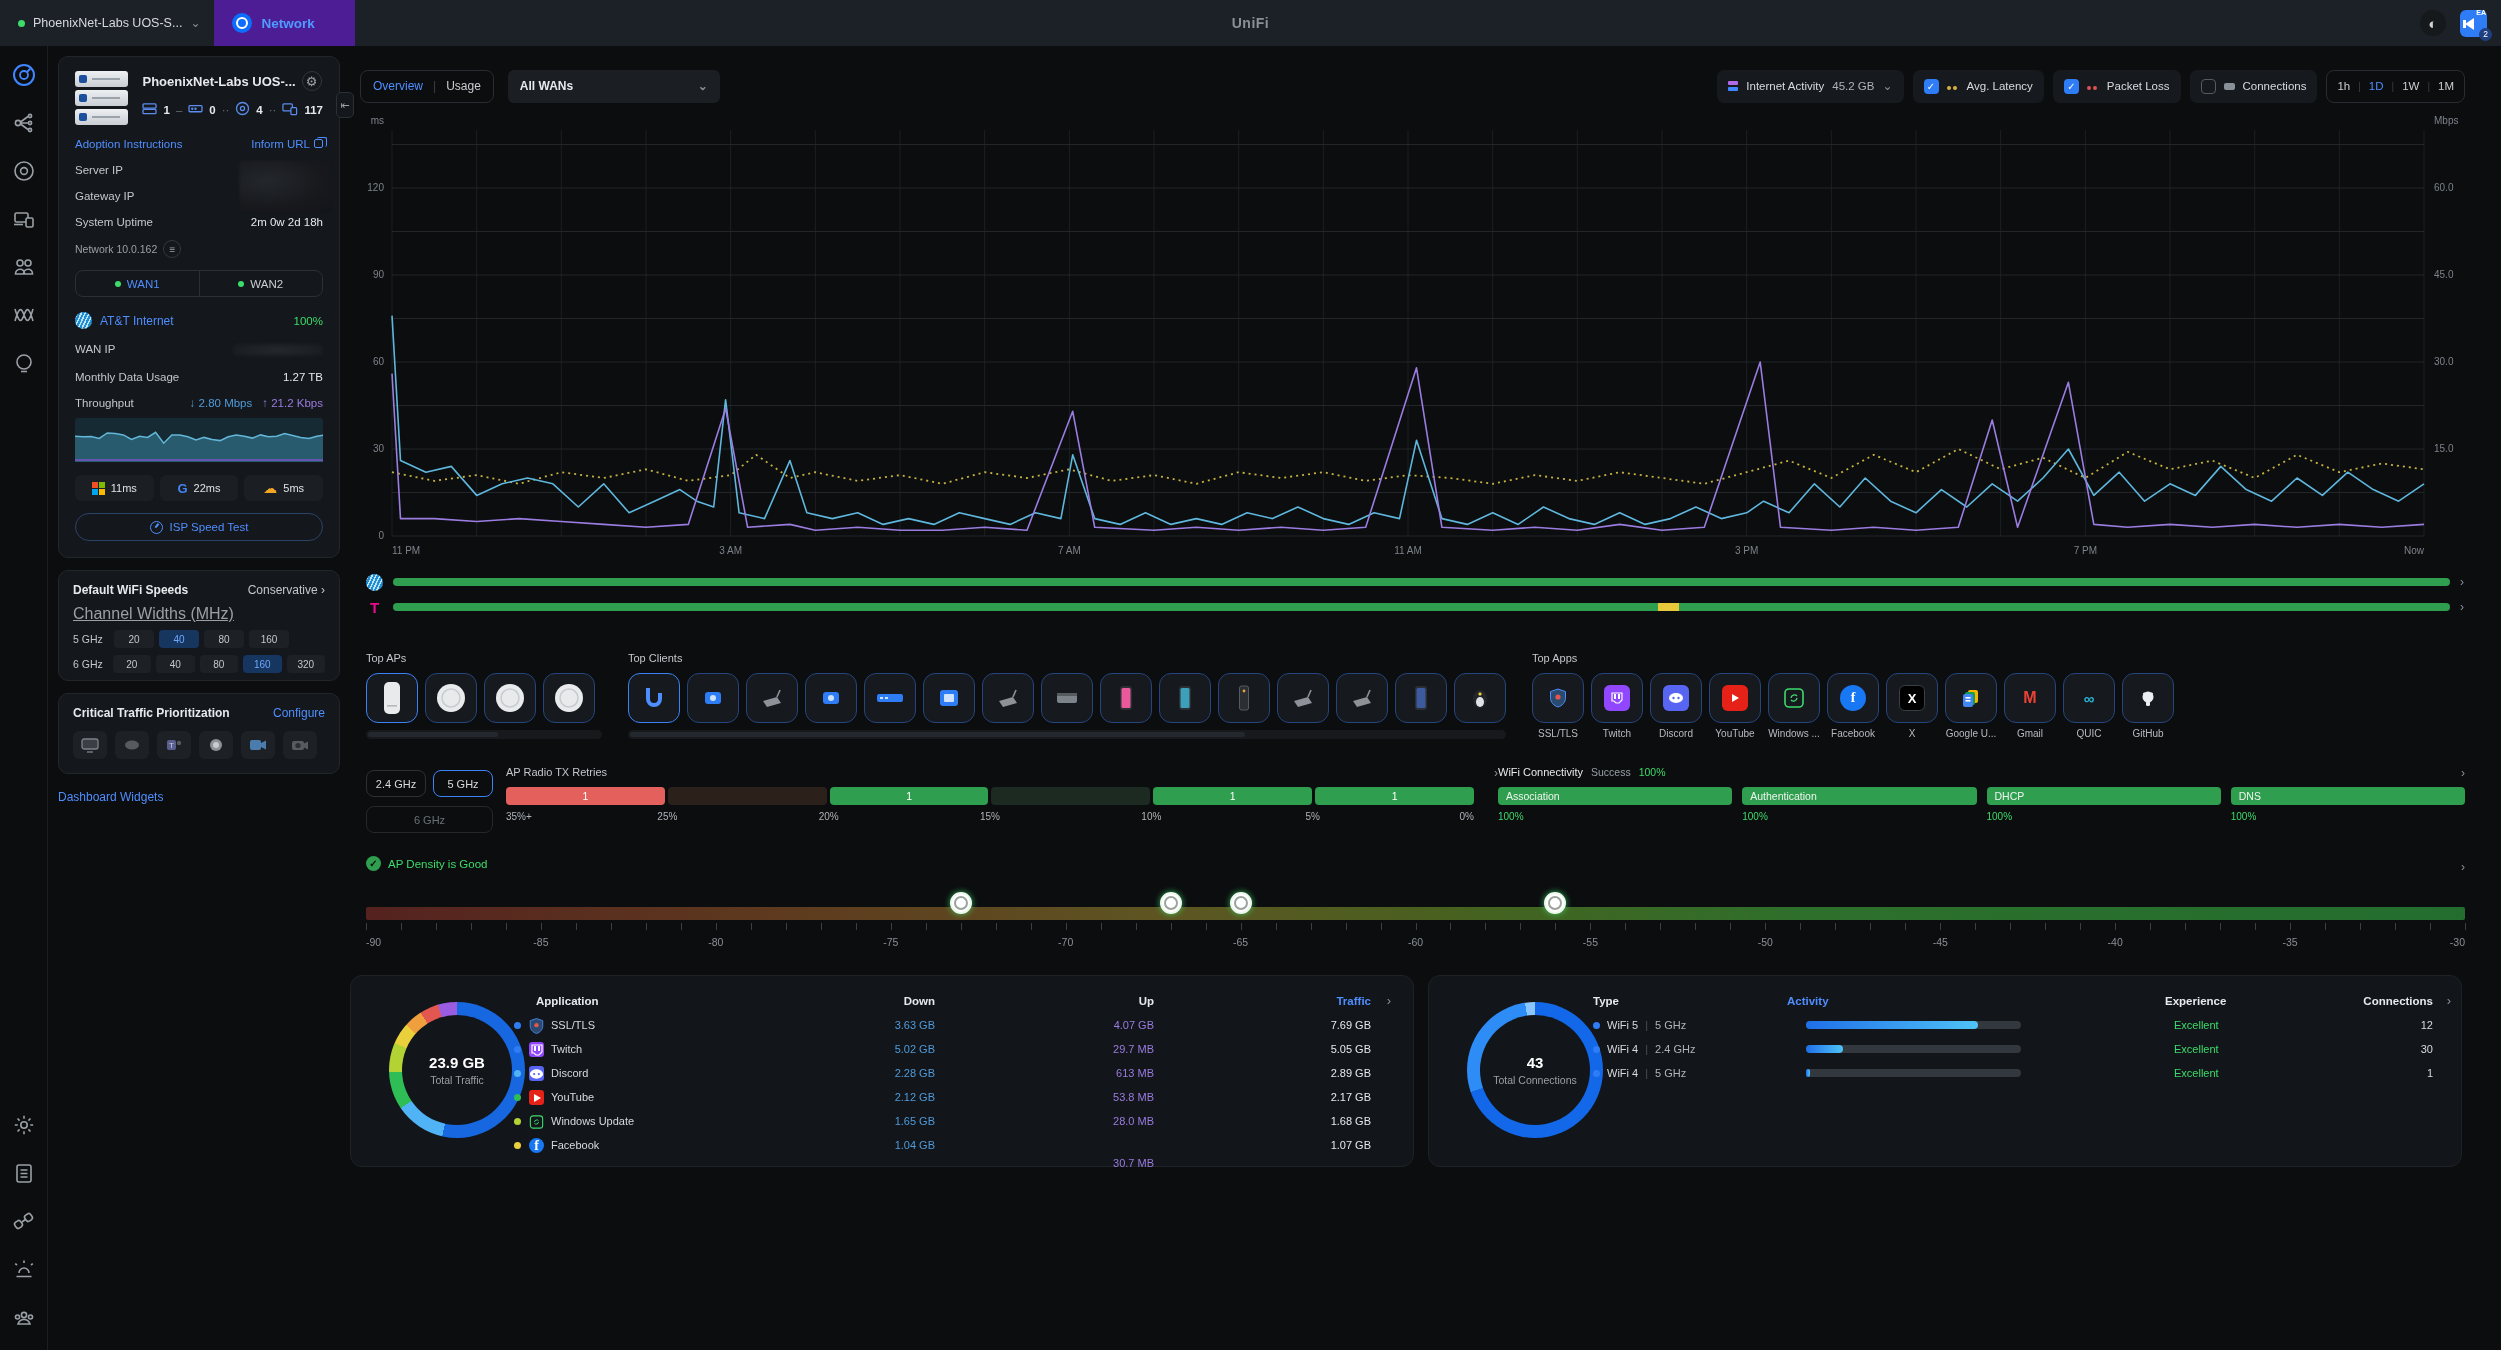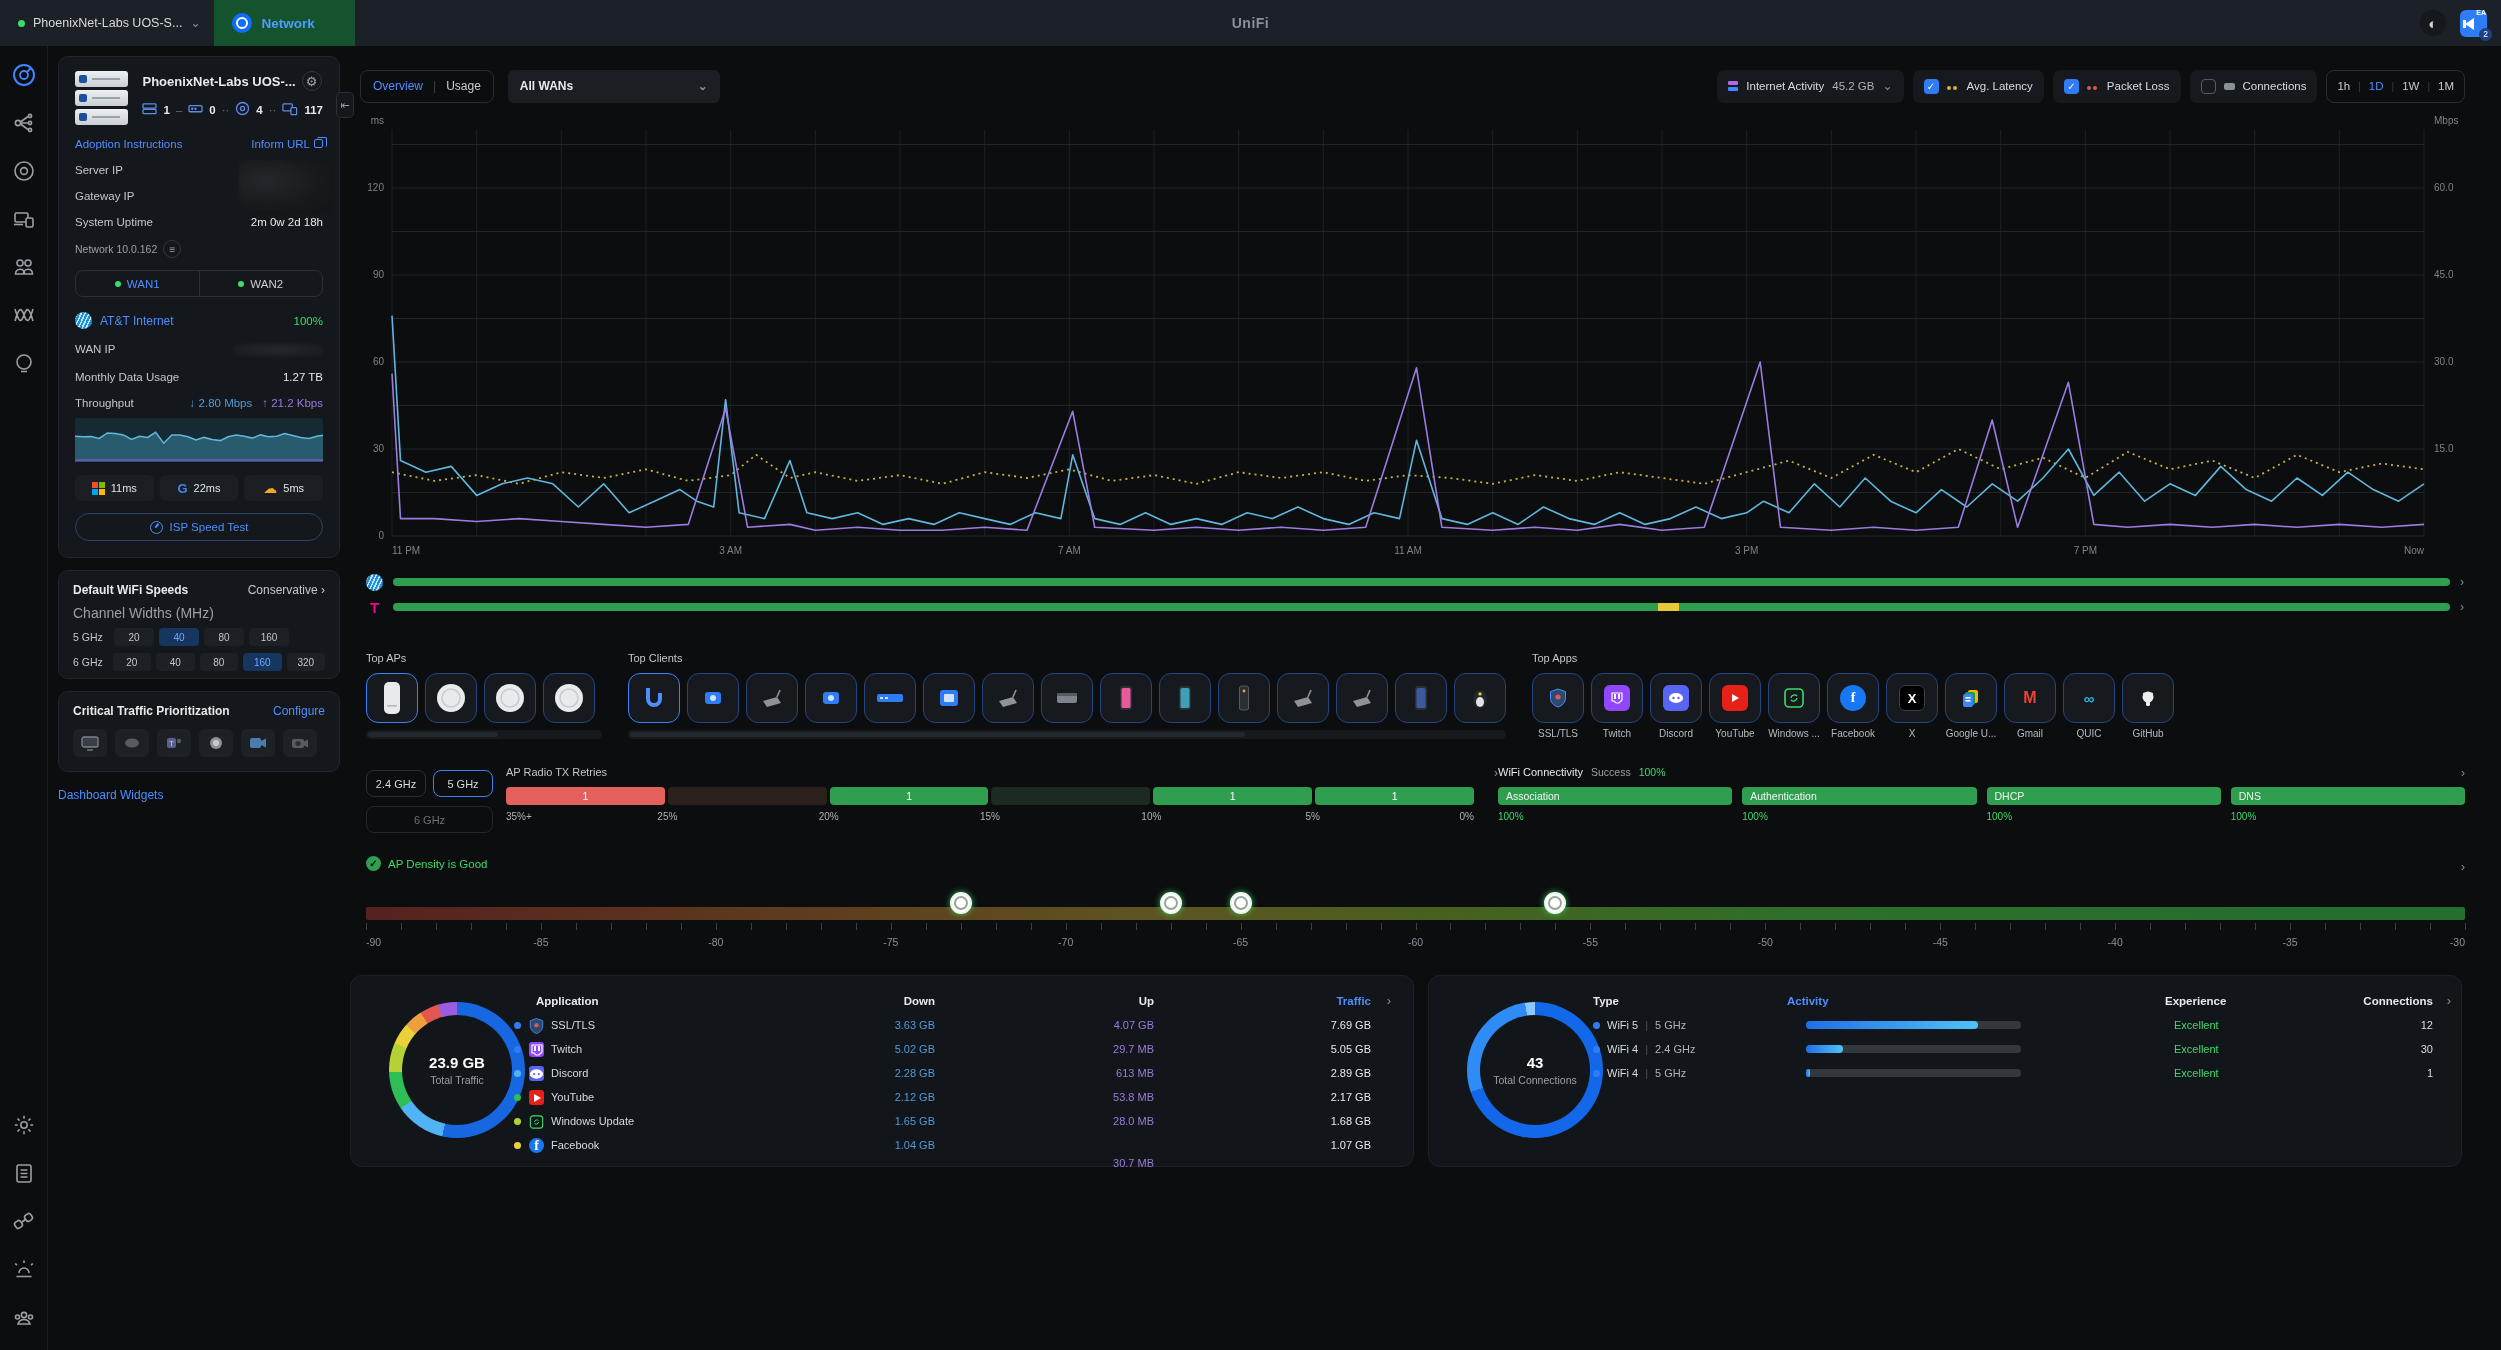--- a/index.html
+++ b/index.html
@@ -4,21 +4,21 @@
 <style>
   * { box-sizing: border-box; margin: 0; padding: 0; }
   html,body { width:2501px; height:1350px; background:#0b0d0f; font-family:"Liberation Sans",sans-serif; color:#d8dadd; overflow:hidden; }
   body { position:relative; font-size:12px; }
   
   #header { position:absolute; top:0; left:0; width:2501px; height:46px; background:#1c2127; display:flex; align-items:center; }
   #org-sel { display:flex; align-items:center; gap:8px; padding:0 14px 0 18px; height:36px; cursor:pointer; }
   .dot { width:7px; height:7px; border-radius:50%; }
   #org-label { color:#d6d9dd; font-size:12.5px; }
   .chev { color:#8a9097; font-size:12px; }
-  #net-tab { display:flex; align-items:center; gap:9px; height:46px; padding:0 40px 0 18px; background:#14532d; }
+  #net-tab { display:flex; align-items:center; gap:9px; height:46px; padding:0 40px 0 18px; background:#4c1d95; }
   #net-icon { width:20px; height:20px; border-radius:50%; background:#0d6efd; position:relative; }
   #net-icon::after { content:""; position:absolute; inset:4px; border:2.5px solid #fff; border-radius:50%; }
   #net-label { color:#4f9bff; font-size:13.5px; font-weight:bold; }
   #logo { position:absolute; left:0; right:0; text-align:center; color:#8b9096; font-weight:bold; font-size:14px; letter-spacing:0.5px; pointer-events:none; }
   #hdr-right { margin-left:auto; display:flex; align-items:center; gap:14px; padding-right:14px; }
   #theme-toggle { width:26px; height:26px; border-radius:50%; background:#16191c; color:#cfd3d7; display:flex; align-items:center; justify-content:center; font-size:15px; }
   #ea-btn { width:27px; height:27px; border-radius:6px; background:#2f7df6; position:relative; }
   #ea-horn { position:absolute; left:5px; top:8px; width:0; height:0; border-top:6px solid transparent; border-bottom:6px solid transparent; border-right:9px solid #fff; }
   #ea-horn::after { content:""; position:absolute; left:-2px; top:-4px; width:3px; height:8px; background:#fff; }
   #ea-tag { position:absolute; top:-1px; right:1px; font-size:7px; color:#fff; font-weight:bold; }
@@ -71,21 +71,21 @@
   .g-letter { font-weight:bold; font-size:13px; color:#4285F4; }
   .cloud { color:#f5a623; font-size:14px; }
   #speed-btn { margin-top:12px; height:28px; border:1px solid #2c4368; border-radius:14px; display:flex; align-items:center; justify-content:center; gap:7px; color:#4f8eff; font-size:11.5px; cursor:pointer; }
   .gauge-ic { width:13px; height:13px; border:1.5px solid #4f8eff; border-radius:50%; position:relative; }
   .gauge-ic::after { content:""; position:absolute; left:5px; top:1px; width:1.5px; height:5px; background:#4f8eff; transform:rotate(40deg); }
   
   #wifi-card { margin-top:12px; padding:12px 14px 7px; }
   #wifi-head { display:flex; justify-content:space-between; font-size:12px; }
   #wifi-title { color:#e7e9ec; font-weight:bold; }
   #wifi-mode { color:#c3c7cc; cursor:pointer; }
-  #wifi-sub { margin-top:8px; font-size:14px; color:#9aa0a6; }
+  #wifi-sub { margin-top:8px; font-size:16px; color:#9aa0a6;text-decoration:underline; }
   .chip-row { display:flex; align-items:center; gap:5px; margin-top:7px; }
   .band-lbl { width:36px; font-size:10.5px; color:#c3c7cc; }
   .chip { width:40px; height:18px; border-radius:4px; background:#1d2126; color:#c3c7cc; font-size:10px; display:flex; align-items:center; justify-content:center; cursor:pointer; }
   .chip.sel { background:#16355f; color:#6ea8ff; }
   
   #crit-card { margin-top:12px; padding:12px 14px 14px; }
   #crit-head { display:flex; justify-content:space-between; font-size:12px; }
   #crit-title { color:#e7e9ec; font-weight:bold; }
   #crit-icons { display:flex; gap:8px; margin-top:11px; }
   .crit-ic { width:34px; height:28px; background:#1d2126; border-radius:6px; display:flex; align-items:center; justify-content:center; }

